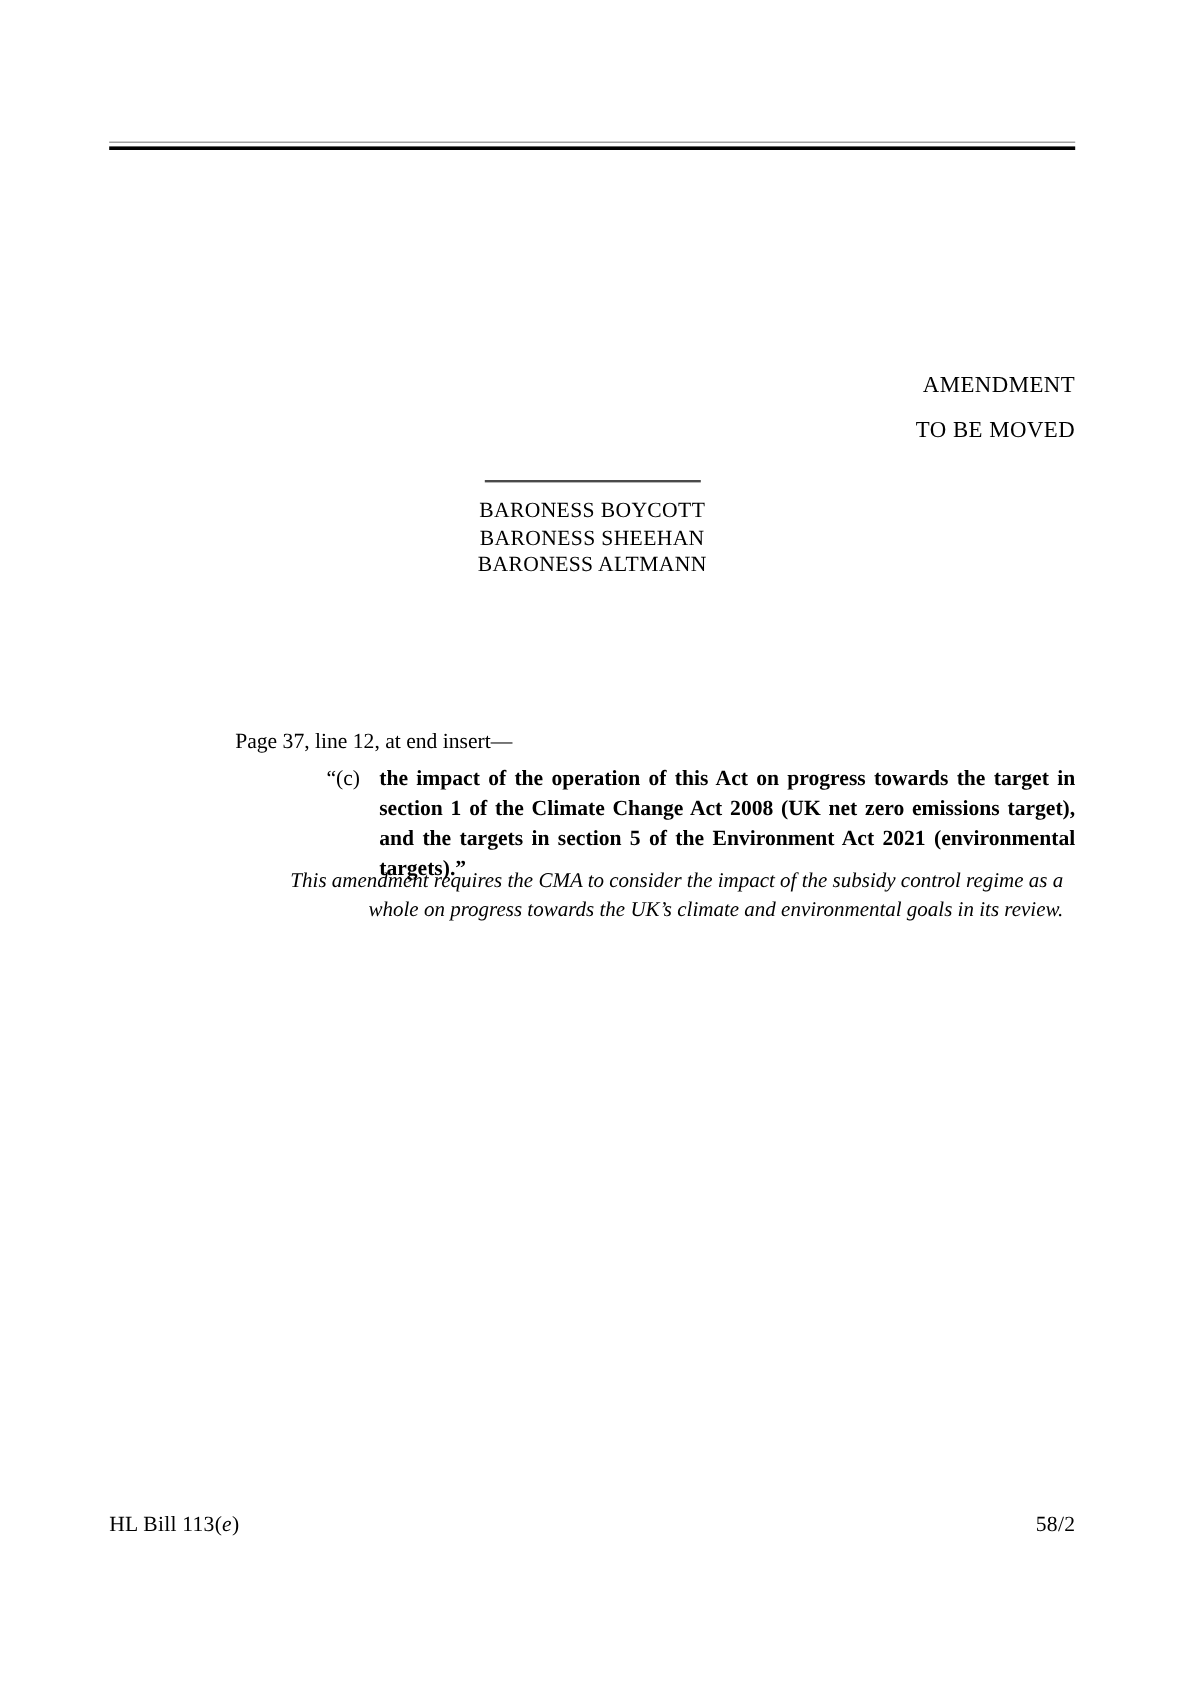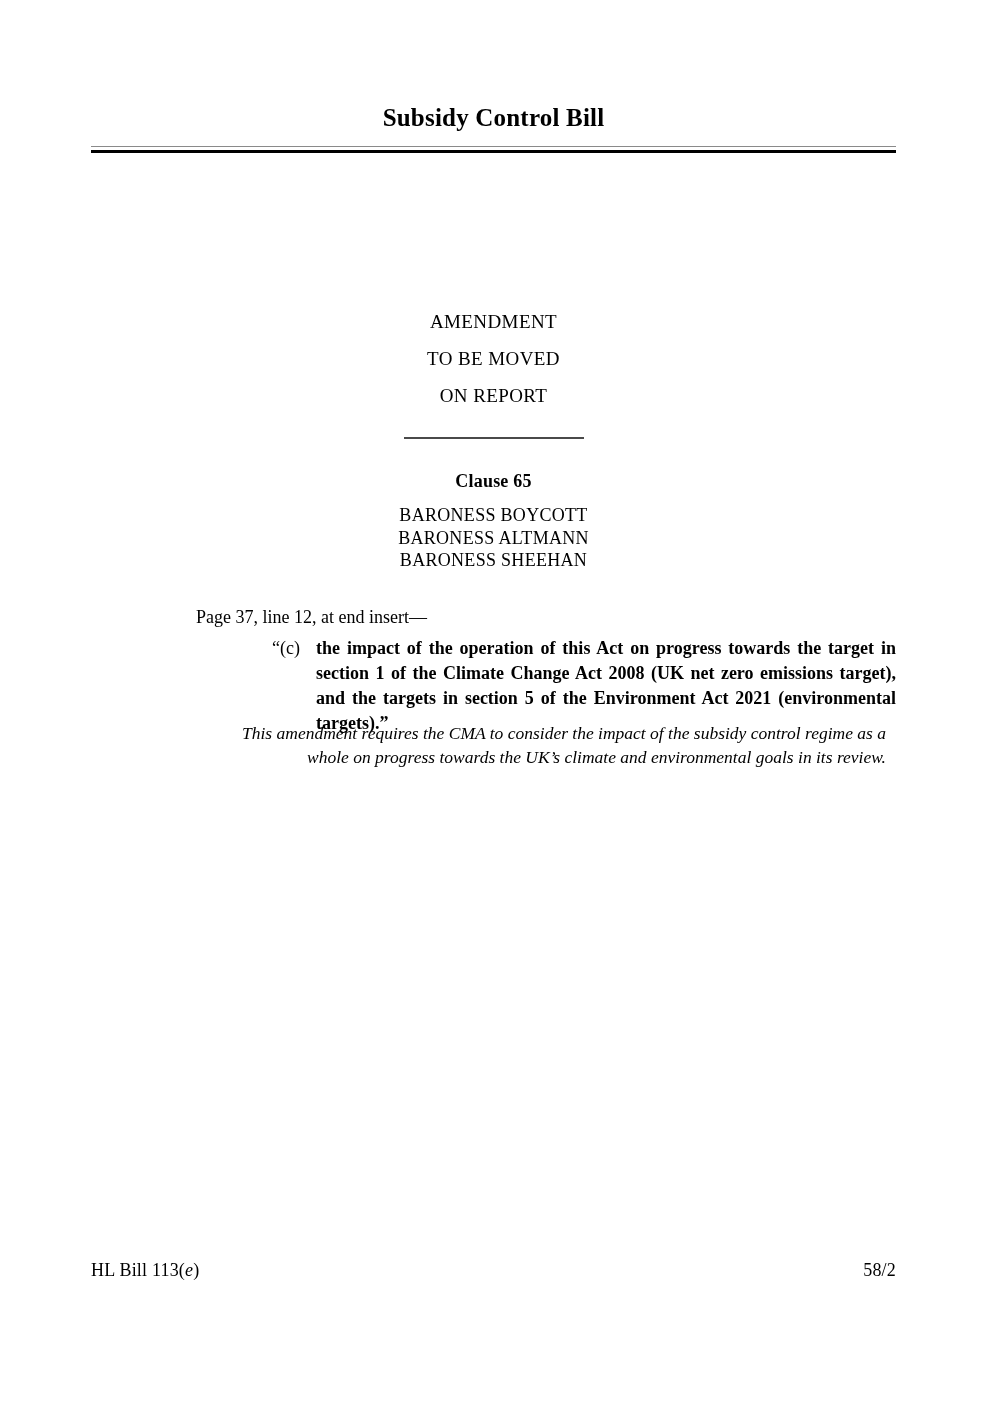--- a/index.html
+++ b/index.html
@@ -68,20 +68,21 @@
     left: 91px;
     top: 303px;
     width: 805px;
     text-align: center;
   }
 
   .fm-line {
     font-size: 19px;
     line-height: 37px;
     letter-spacing: 0.4px;
+    text-align: right;
   }
 
   .short-rule-wrap {
     margin-top: 23px;
     display: flex;
     justify-content: center;
   }
   .short-rule {
     width: 180px;
     height: 2px;
@@ -187,43 +188,40 @@
   .ital {
     font-style: italic;
   }
 </style>
 </head>
 <body>
 
 <div class="page">
 
   <div class="doc-header">
-    <h1 class="doc-title">Subsidy Control Bill</h1>
     <div class="header-rule">
       <div class="rule-thin"></div>
       <div class="rule-gap"></div>
       <div class="rule-thick"></div>
     </div>
   </div>
 
   <div class="frontmatter">
     <div class="fm-line">AMENDMENT</div>
     <div class="fm-line">TO BE MOVED</div>
-    <div class="fm-line">ON REPORT</div>
 
     <div class="short-rule-wrap">
       <div class="short-rule"></div>
     </div>
 
-    <div class="clause-heading">Clause 65</div>
 
     <div class="sponsors">
       <div class="sponsor">BARONESS BOYCOTT</div>
+      <div class="sponsor">BARONESS SHEEHAN</div>
       <div class="sponsor">BARONESS ALTMANN</div>
-      <div class="sponsor">BARONESS SHEEHAN</div>
     </div>
   </div>
 
   <div class="amendment">
     <p class="amend-lead">Page 37, line 12, at end insert—</p>
 
     <div class="amend-item">
       <span class="amend-marker">“(c)</span>
       <span class="amend-text">the impact of the operation of this Act on progress towards the target in section 1 of the Climate Change Act 2008 (UK net zero emissions target), and the targets in section 5 of the Environment Act 2021 (environmental targets).”</span>
     </div>

